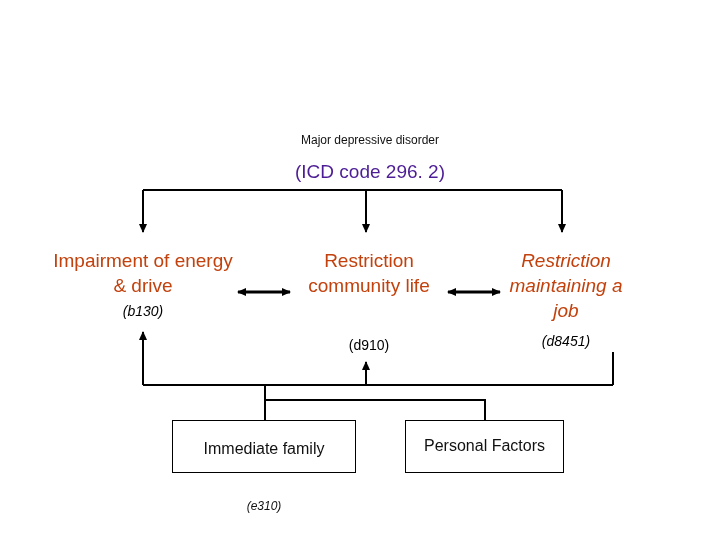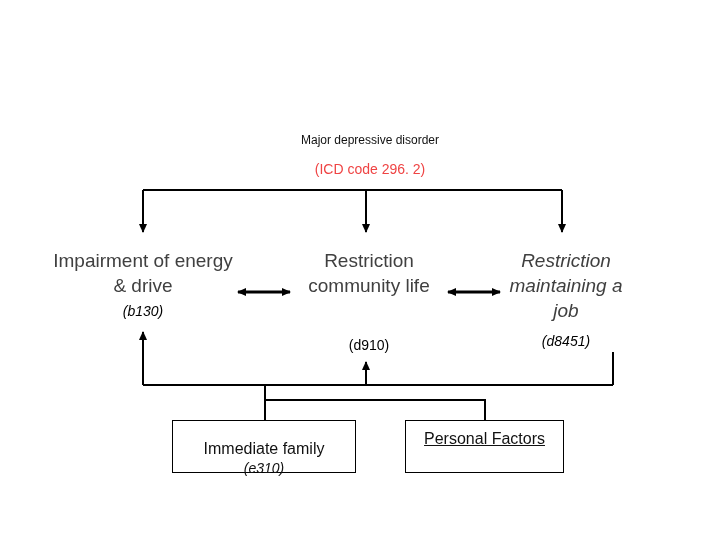--- a/index.html
+++ b/index.html
@@ -38,26 +38,26 @@
     text-align: center;
     font-size: 12px;
     color: #111111;
   }
   .dx-code {
     position: absolute;
     left: 180px;
     top: 161px;
     width: 380px;
     text-align: center;
-    font-size: 14px;
-    color: #ef4444;
+    font-size: 19px;
+    color: #4c1d95;
   }
   .yellow-box {
     position: absolute;
-    color: #404040;
+    color: #c2410c;
     font-size: 19px;
     text-align: center;
     line-height: 25px;
   }
   .yellow-code {
     position: absolute;
     color: #000000;
     font-size: 14px;
     text-align: center;
   }
@@ -67,23 +67,24 @@
     background: #ffffff;
     box-sizing: border-box;
     text-align: center;
     color: #111111;
   }
   .box .b-title {
     font-size: 16px;
     line-height: 20px;
   }
   .box .b-code {
-    font-size: 14px;
+    font-size: 12px;
     font-style: italic;
     line-height: 19px;
+    margin-top: 38px;
   }
   svg.lines {
     position: absolute;
     left: 0;
     top: 0;
     width: 720px;
     height: 540px;
     pointer-events: none;
   }
 </style>
@@ -137,17 +138,17 @@
   <div class="yellow-box" style="left:498px; top:248px; width:136px;font-style:italic;">
     <span>Restriction maintaining a job</span>
   </div>
   <div class="yellow-code" style="left:498px; top:333px; width:136px; font-style:italic;">(d8451)</div>
 
   <div class="box" style="left:172px; top:420px; width:184px; height:53px; padding-top:18px;">
     <div class="b-title">Immediate family</div>
     <div class="b-code">(e310)</div>
   </div>
 
-  <div class="box" style="left:405px; top:420px; width:159px; height:53px; padding-top:8px;text-decoration:underline;">
+  <div class="box" style="left:405px; top:420px; width:159px; height:53px; padding-top:15px;">
     <div class="b-title" style="white-space:pre-line;">Personal Factors</div>
   </div>
 
 </div>
 
 </body></html>

